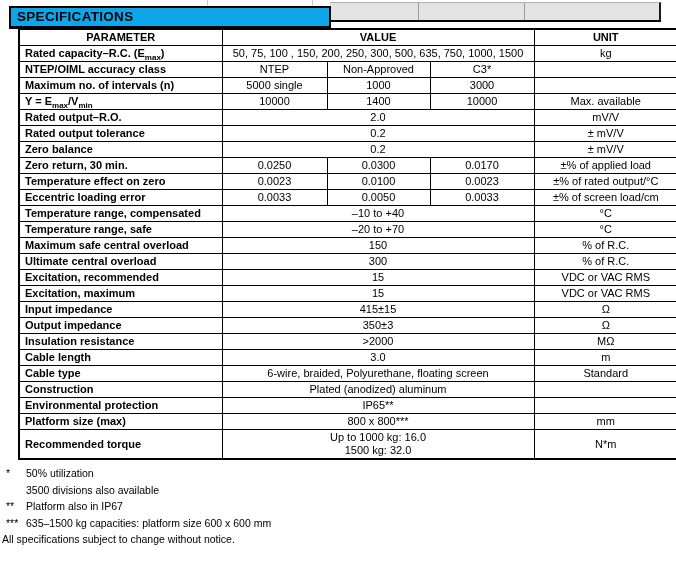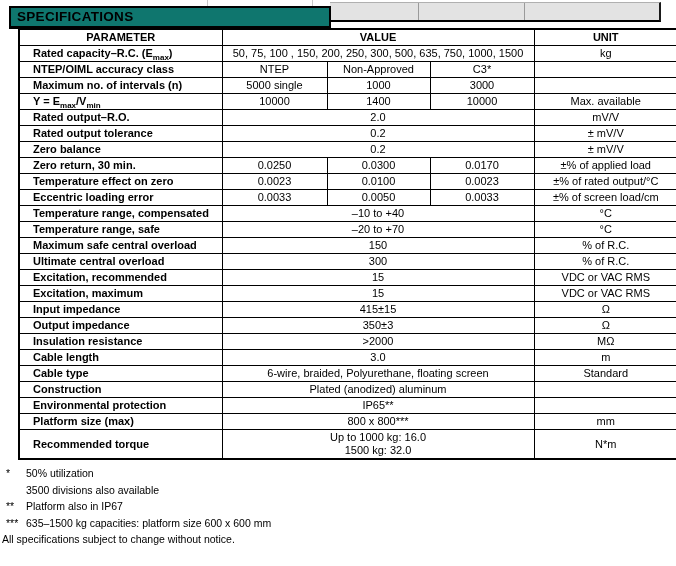--- a/index.html
+++ b/index.html
@@ -20,21 +20,21 @@
   .gray-band {
     position: absolute; left: 330px; top: 2px; width: 331px; height: 20px;
     background: #e3e3e3;
     border-top: 1px solid #b0b0b0;
     border-bottom: 2px solid #000;
     border-right: 2px solid #1a1a1a;
   }
   .band-tick { position: absolute; top: 0; width: 1px; height: 100%; background: #9a9a9a; }
   .title-box {
     position: absolute; left: 9px; top: 6px; width: 322px; height: 23px;
-    background: #0f766e;
+    background: #0ea5e9;
     border: 2px solid #000;
     border-bottom-width: 3px;
     font-weight: bold; font-size: 13.5px; line-height: 18px;
     padding-left: 6px; letter-spacing: 0.3px;
     white-space: nowrap;
   }
 
   
   table.spec {
     margin-left: 18px;
@@ -56,21 +56,21 @@
     padding: 1px 3px;
     text-align: center;
     vertical-align: middle;
     overflow: hidden;
     white-space: nowrap;
   }
   .spec thead th { font-weight: bold; }
   .spec td.param {
     text-align: left;
     font-weight: bold;
-    padding-left: 13px;
+    padding-left: 5px;
   }
   .spec sub { font-size: 8px; line-height: 0; }
 
   
   .footnotes { margin-top: 5px; padding-left: 6px; font-size: 10.5px; }
   .fn { display: flex; line-height: 16.5px; }
   .fn .fn-marker { min-width: 20px; flex: 0 0 auto; }
   .fn.flush { padding-left: 0; margin-left: -4px; line-height: 15px; margin-top: 1px; }
 </style>
 </head>

